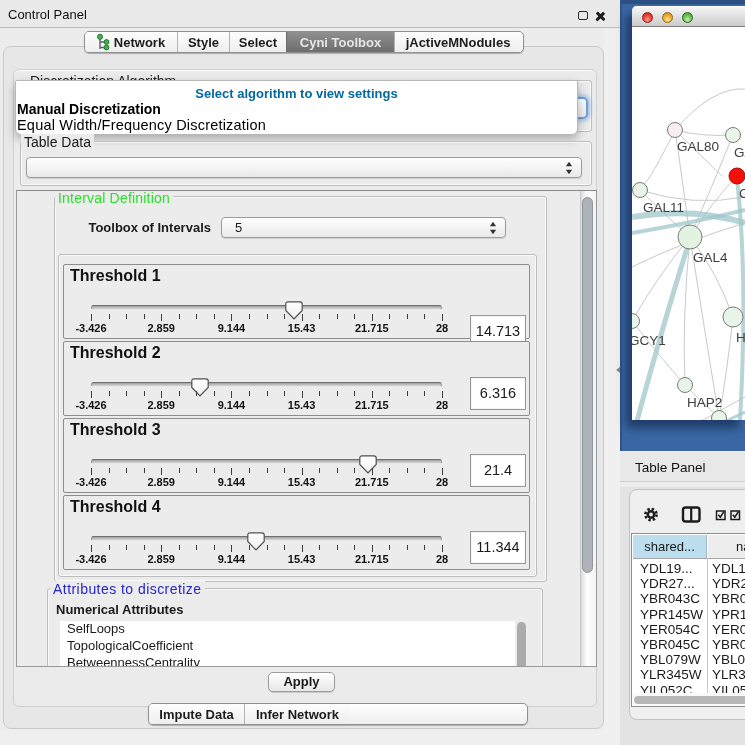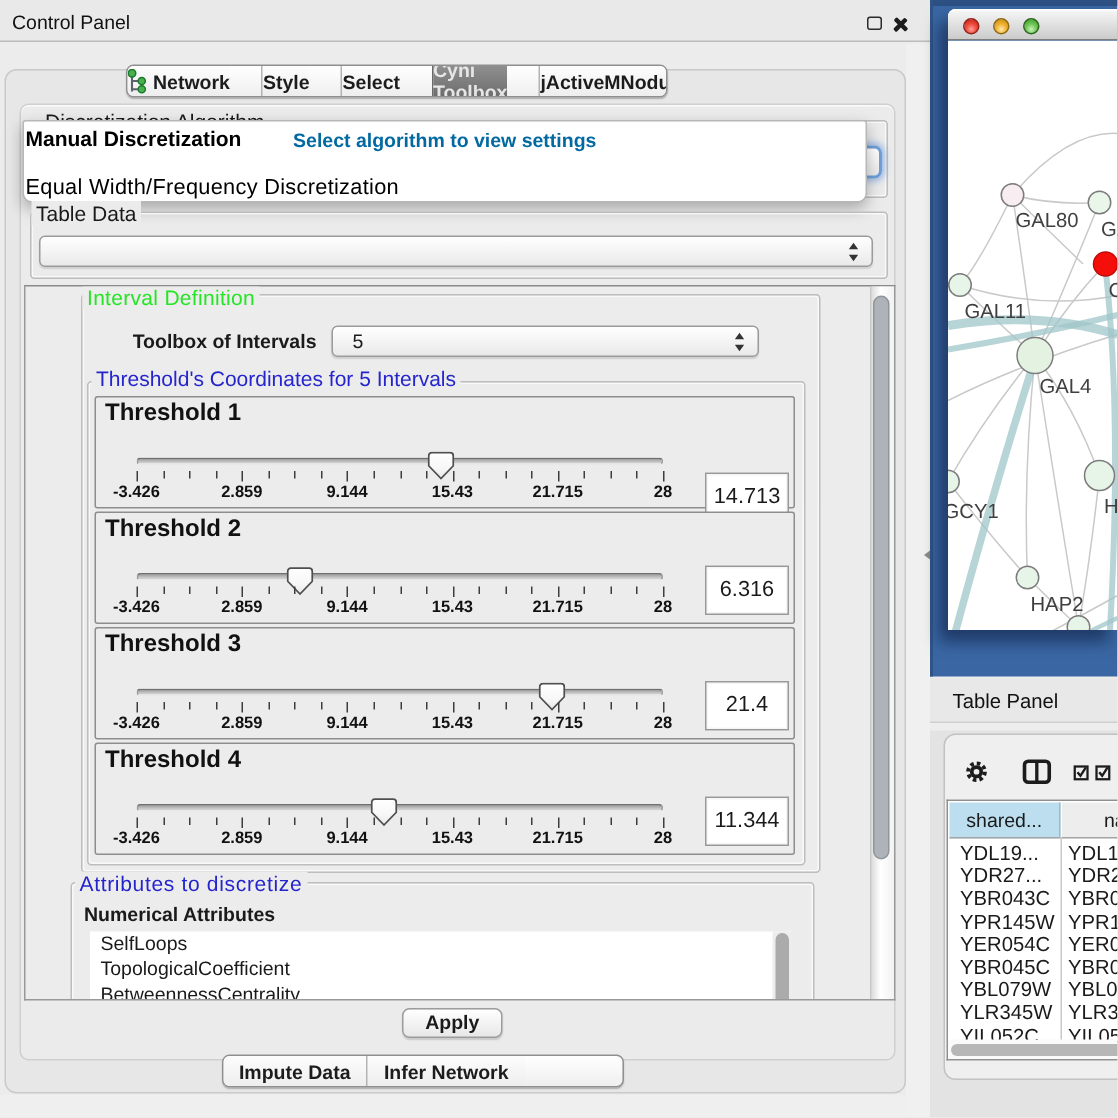--- a/index.html
+++ b/index.html
@@ -26,38 +26,38 @@
 <div class="abs" style="left:0;top:0;width:620px;height:745px;background:#ececec;"></div>
 <div class="abs" style="left:0;top:0;width:620px;height:28px;background:#e9e9e9;border-bottom:1px solid #bcbcbc;"></div>
 <div class="abs" style="left:8px;top:0;height:28px;line-height:29px;font-size:13px;color:#111;">Control Panel</div>
 <div class="abs" style="left:578px;top:10.5px;width:9.5px;height:9.5px;border:1.4px solid #2b2b2b;border-radius:2px;"></div>
 <div class="abs" style="left:595px;top:11px;width:10px;height:10px;">
     <div class="abs" style="left:3.8px;top:-0.5px;width:2.7px;height:10.5px;background:#1c1c1c;transform:rotate(45deg);border-radius:1px;"></div>
     <div class="abs" style="left:3.8px;top:-0.5px;width:2.7px;height:10.5px;background:#1c1c1c;transform:rotate(-45deg);border-radius:1px;"></div>
   </div>
 <div class="abs" style="left:3px;top:46px;width:601px;height:683px;background:#e7e7e7;border:1px solid #c9c9c9;border-radius:8px;"></div>
 <div class="abs" style="left:13px;top:69px;width:584px;height:638px;background:#ebebeb;border:1px solid #cfcfcf;border-radius:6px;box-shadow:inset 0 1px 0 rgba(255,255,255,0.8);"></div>
-<div class="tabbar" style="left:84px;top:43px;width:361px;gap:21px;">
+<div class="tabbar" style="left:84px;top:31px;width:440px;">
     <div class="tab" style="width:92px;"><svg width="13" height="17" viewBox="0 0 13 17" style="margin-right:4px;">
         <path d="M3 3 V15 M3 8 H9 M3 13.5 H9" fill="none" stroke="#5c6170" stroke-width="1.4"></path>
         <circle cx="3" cy="2.8" r="2.5" fill="#49b050" stroke="#1d7a2a" stroke-width="1"></circle>
         <circle cx="9.5" cy="8" r="2.4" fill="#49b050" stroke="#1d7a2a" stroke-width="1"></circle>
         <circle cx="9.5" cy="13.5" r="2.4" fill="#49b050" stroke="#1d7a2a" stroke-width="1"></circle>
       </svg>Network</div>
     <div class="tab" style="width:52px;">Style</div>
     <div class="tab" style="width:57px;">Select</div>
     <div class="tab sel" style="width:108px;">Cyni Toolbox</div>
     <div class="tab" style="width:127px;">jActiveMNodules</div>
   </div>
 <div class="abs etched" style="left:24px;top:80px;width:568px;height:52px;background:#ebebeb;"></div>
 <div class="abs" style="left:27px;top:73px;font-size:14px;background:#ebebeb;padding:0 3px;">Discretization Algorithm</div>
 <div class="abs" style="left:320px;top:97px;width:268px;height:22px;border-radius:5px;background:linear-gradient(#fff,#e9e9e9);border:2px solid #6f9fd8;box-shadow:0 0 4px 2px rgba(100,150,220,0.55);"></div>
 <div class="abs" style="left:15px;top:80px;width:563px;height:55px;background:#ffffff;border:1px solid #b7b7b7;border-radius:2px 2px 6px 6px;box-shadow:0 4px 10px rgba(0,0,0,0.28);"></div>
 <div class="abs" style="left:15px;top:86px;width:563px;text-align:center;font-weight:700;color:#0369a1;font-size:13px;">Select algorithm to view settings</div>
-<div class="abs" style="left:17px;top:84px;font-weight:700;font-size:14px;color:#000;">Manual Discretization</div>
+<div class="abs" style="left:17px;top:101px;font-weight:700;font-size:14px;color:#000;">Manual Discretization</div>
 <div class="abs" style="left:17px;top:117px;font-size:14.5px;letter-spacing:0.2px;color:#000;">Equal Width/Frequency Discretization</div>
 <div class="abs etched" style="left:20px;top:141px;width:572px;height:45px;"></div>
 <div class="glabel" style="left:21px;top:134px;background:#ebebeb;">Table Data</div>
 <div class="combo" style="left:26px;top:157px;width:556px;height:21px;">
     <svg class="stepper" viewBox="0 0 9 14">
       <path d="M4.5 0 L8 5 H1 Z" fill="#333"></path>
       <path d="M4.5 14 L8 9 H1 Z" fill="#333"></path>
     </svg>
   </div>
 <div class="abs" style="left:16px;top:190px;width:581px;height:477px;background:#ececec;border:1px solid #999999;border-top-color:#8a8a8a;overflow:hidden;">
@@ -65,21 +65,20 @@
 <div class="abs" style="left:38px;top:-1px;font-size:14px;color:#27e427;background:#ececec;padding:0 3px;letter-spacing:0.2px;">Interval Definition</div>
 <div class="abs" style="left:63px;top:29px;width:131px;text-align:right;font-weight:700;font-size:13px;">Toolbox of Intervals</div>
 <div class="combo" style="left:204px;top:26px;width:285px;height:21px;">
       <div class="txt" style="left:13px;line-height:20px;font-size:13px;">5</div>
       <svg class="stepper" viewBox="0 0 9 14">
         <path d="M4.5 0 L8 5 H1 Z" fill="#333"></path>
         <path d="M4.5 14 L8 9 H1 Z" fill="#333"></path>
       </svg>
     </div>
 <div class="abs etched" style="left:41px;top:63px;width:479px;height:323px;"></div>
-<div class="abs" style="left:44px;top:53px;font-size:14px;color:#2525cd;background:#ececec;padding:0 3px;">Threshold's Coordinates for 5 Intervals</div>
 <div class="tbox" style="left:46px;top:73px;width:467px;height:75px;"></div>
 <div class="ttitle" style="left:53px;top:76px;">Threshold 1</div>
 <div class="track" style="left:74px;top:114px;width:351px;"></div>
 <svg class="abs" style="left:267.6px;top:110px;" width="18" height="19" viewBox="0 0 18 19">
       <path d="M3 0.8 H15 Q17.2 0.8 17.2 3 V9.5 L9 18 L0.8 9.5 V3 Q0.8 0.8 3 0.8 Z" fill="url(#tg1)" stroke="#4f4f4f" stroke-width="1.2"></path>
       <defs>
         <linearGradient id="tg1" x1="0" y1="0" x2="0" y2="1">
           <stop offset="0" stop-color="#ffffff"></stop>
           <stop offset="0.6" stop-color="#f7f7f7"></stop>
           <stop offset="1" stop-color="#e8e8e8"></stop>
@@ -243,21 +242,21 @@
 <div class="abs" style="left:43px;top:430px;width:468px;height:80px;background:#ffffff;"></div>
 <div class="abs" style="left:50px;top:430px;font-size:13px;">SelfLoops</div>
 <div class="abs" style="left:50px;top:447px;font-size:13px;">TopologicalCoefficient</div>
 <div class="abs" style="left:50px;top:464px;font-size:13px;">BetweennessCentrality</div>
 <div class="abs" style="left:498px;top:430px;width:13px;height:80px;background:#ededed;"></div>
 <div class="abs" style="left:500px;top:431px;width:9px;height:60px;background:#ababab;border-radius:5px;"></div>
 <div class="abs" style="left:563px;top:-1px;width:16px;height:477px;background:linear-gradient(90deg,#dcdcdc,#ffffff 40%,#f2f2f2);border-left:1px solid #c7c7c7;"></div>
 <div class="abs" style="left:565px;top:6px;width:11px;height:376px;background:#adb3b8;border:1px solid #8f9599;border-radius:6px;"></div>
 </div>
 <div class="abs" style="left:268px;top:672px;width:67px;height:20px;background:linear-gradient(#ffffff,#e7e7e7);border:1px solid #9c9c9c;border-radius:5px;text-align:center;line-height:18px;font-weight:700;font-size:13px;box-shadow:0 1px 1px rgba(0,0,0,0.15);">Apply</div>
-<div class="tabbar" style="left:148px;top:703px;width:268px;">
+<div class="tabbar" style="left:148px;top:703px;width:380px;">
     <div class="tab" style="width:95px;">Impute Data</div>
     <div class="tab" style="width:106px;">Infer Network</div>
   </div>
 <div class="abs" style="left:0;top:730px;width:620px;height:15px;background:#efefef;"></div>
 <div class="abs" style="left:604px;top:29px;width:16px;height:716px;background:#f0f0f0;"></div>
 <div class="abs" style="left:616px;top:367px;width:0;height:0;border-top:3px solid transparent;border-bottom:3px solid transparent;border-right:4px solid #8a8a8a;"></div>
 <div class="abs" style="left:620px;top:0;width:125px;height:451px;background:#3a67a4;"></div>
 <div class="abs" style="left:620px;top:0;width:125px;height:4px;background:#2c5082;"></div>
 <div class="abs" style="left:620px;top:0;width:2px;height:451px;background:#2f5588;"></div>
 <div class="abs" style="left:632px;top:6px;width:113px;height:414px;box-shadow:-6px 8px 10px rgba(5,15,45,0.5);border-radius:5px 0 0 0;">

